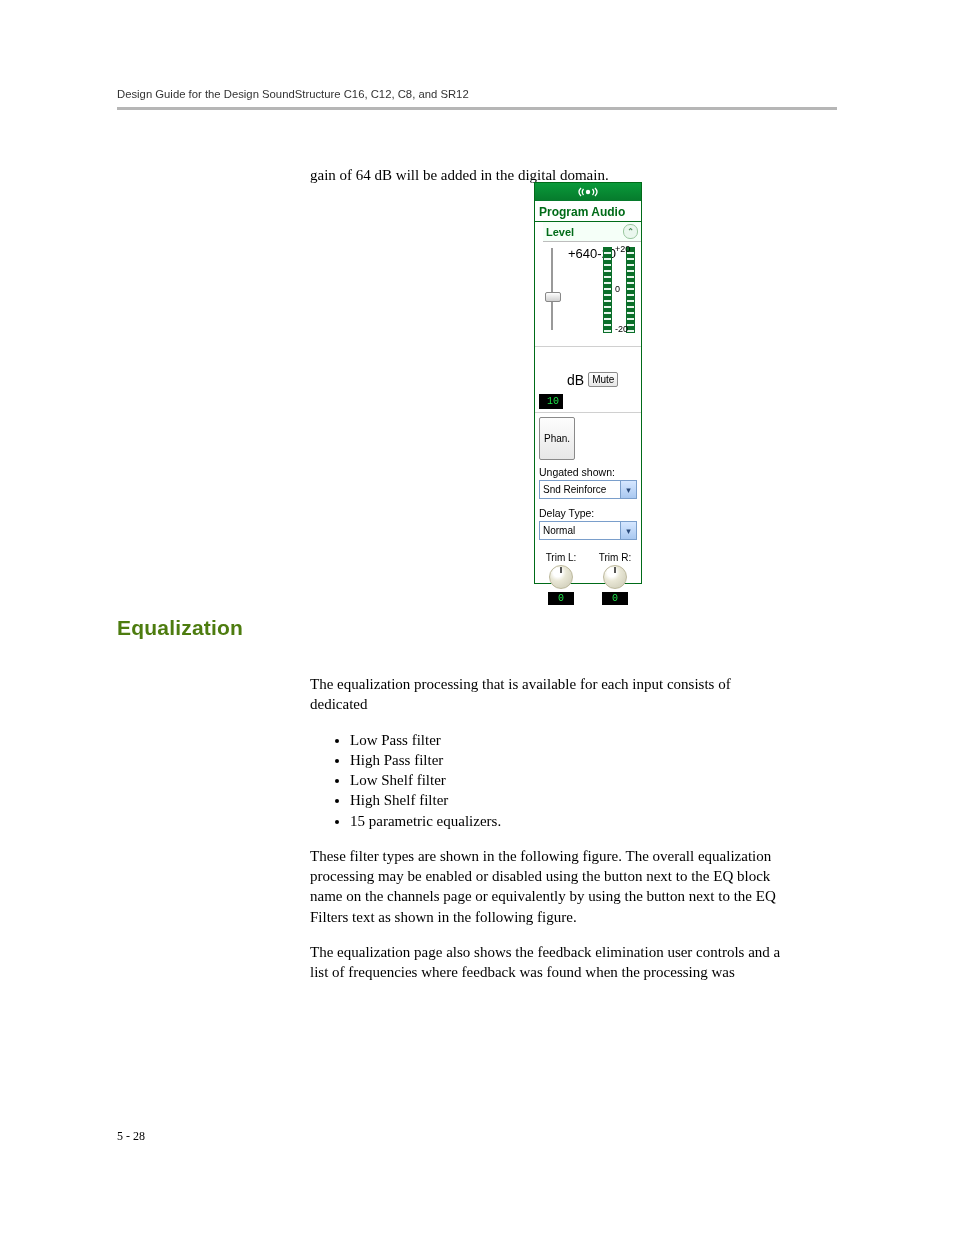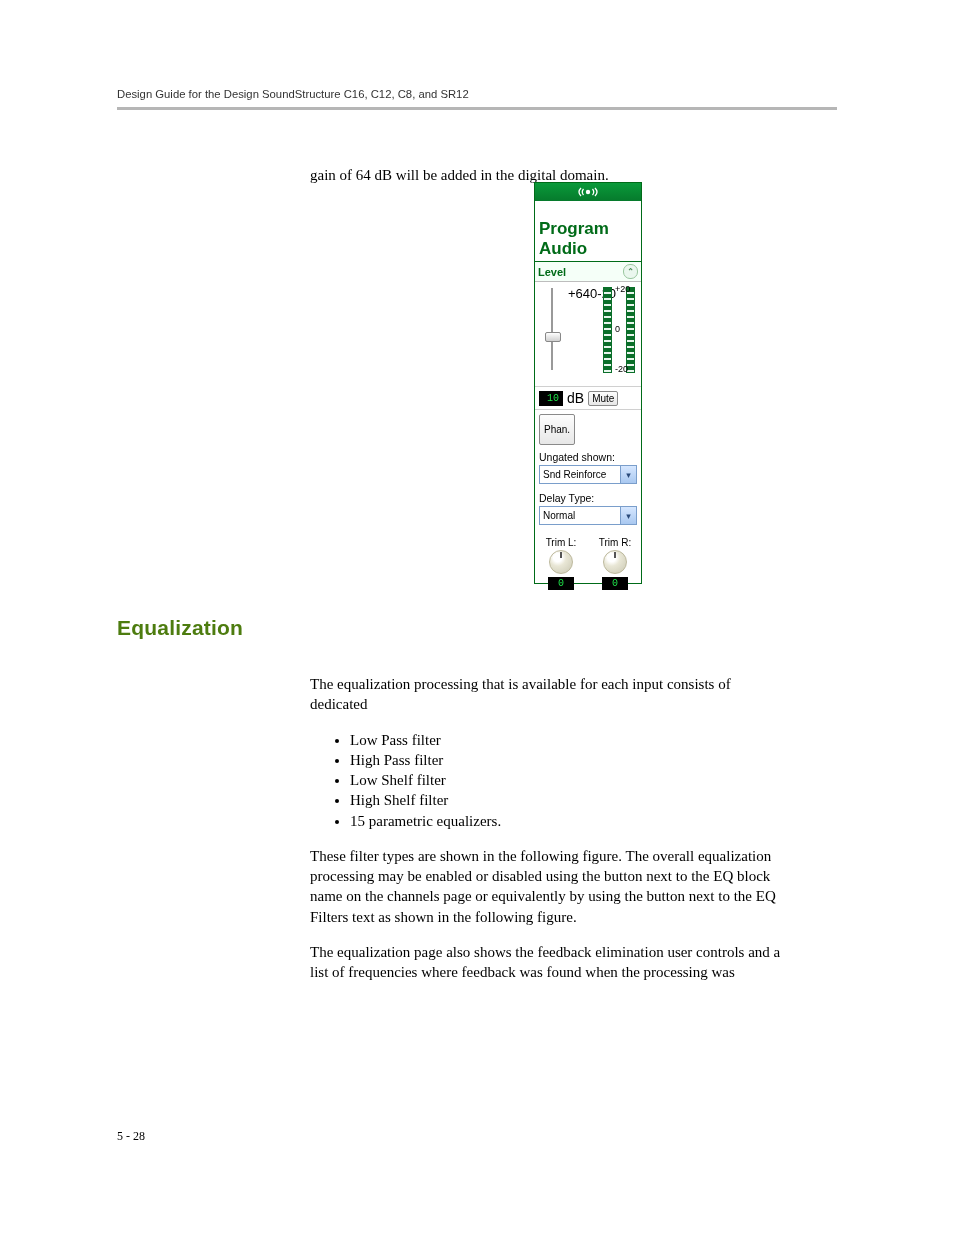--- a/index.html
+++ b/index.html
@@ -88,34 +88,35 @@
     background: linear-gradient(#0a9a3a, #067a2c);
     height: 18px;
     display: flex;
     align-items: center;
     justify-content: center;
   }
   .panel-top svg { display:block; }
   .panel-title {
     font-weight: 700;
     color: #006b18;
-    font-size: 17px;
-    padding: 18px 4px 2px 4px;
+    font-size: 12px;
+    padding: 4px 4px 2px 4px;
     border-bottom: 1px solid #006b18;
   }
   .level-head {
     display: flex;
     justify-content: space-between;
     align-items: center;
     padding: 2px 3px;
     border-bottom: 1px solid #bdbdbd;
     font-size: 11px;
     color: #006b18;
     font-weight: 700;
     background: #f5fff8;
+    margin-left: 8px;
   }
   .collapse-btn {
     width: 13px; height: 13px;
     border: 1px solid #9ac79f;
     border-radius: 7px;
     background: #eaf7ee;
     font-size: 8px;
     display:flex; align-items:center; justify-content:center;
     color:#4a8a56;
   }
@@ -177,35 +178,36 @@
   .db-row {
     display:flex; align-items:center; gap:4px;
     padding: 3px 4px;
     border-bottom: 1px solid #d0d0d0;
   }
   .db-box {
     background:#000; color:#1fe44a;
     font-size:10px; padding:2px 4px;
     min-width: 16px; text-align:right;
     font-family: "Courier New", monospace;
+    margin-top: 44px;
   }
   .db-label { font-size:14px; }
   .mute-btn {
     border:1px solid #8a8a8a;
     background: linear-gradient(#fdfdfd,#e7e7e7);
     font-size:10px;
     padding:1px 3px;
     border-radius:2px;
   }
   .small-btn {
     margin: 4px 4px 2px 4px;
     border:1px solid #8a8a8a;
     background: linear-gradient(#fdfdfd,#e7e7e7);
     font-size:10px;
-    padding:9px 4px;
+    padding:15px 4px;
     border-radius:2px;
     display:inline-block;
   }
   .row-label {
     font-size:10.5px;
     padding: 4px 4px 1px 4px;
   }
   .combo {
     margin: 1px 4px 4px 4px;
     border:1px solid #7a9ecb;

